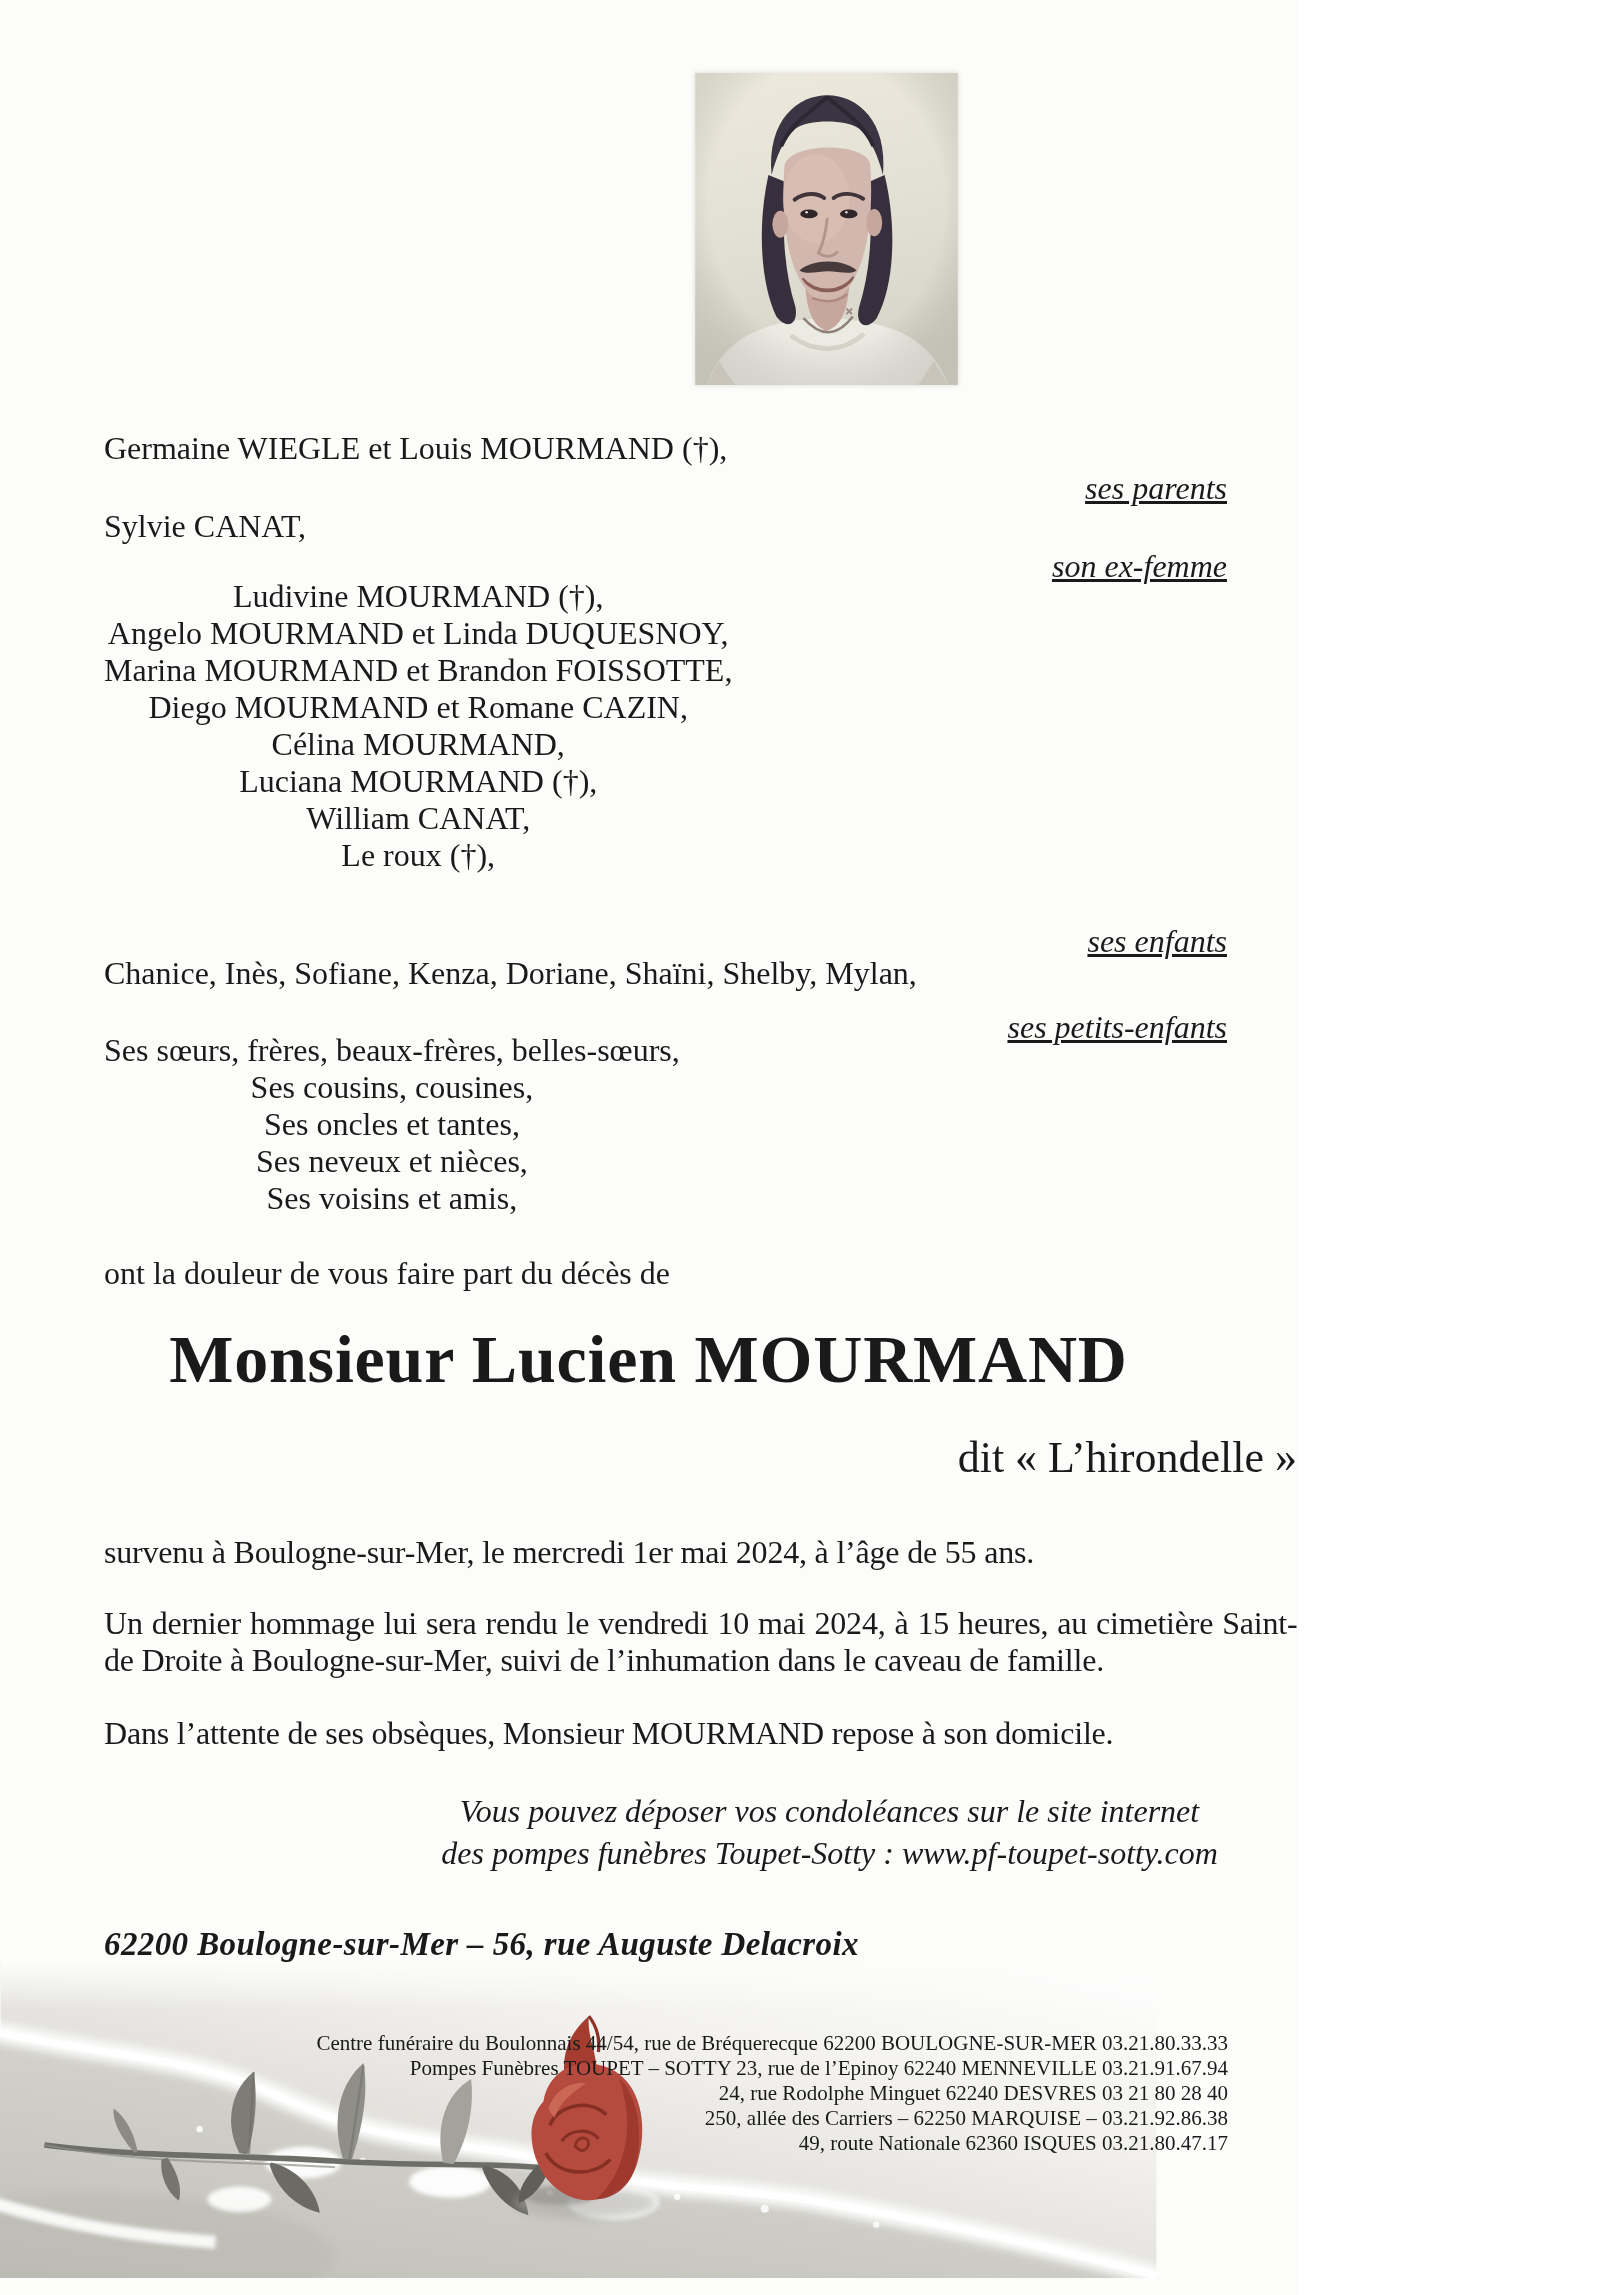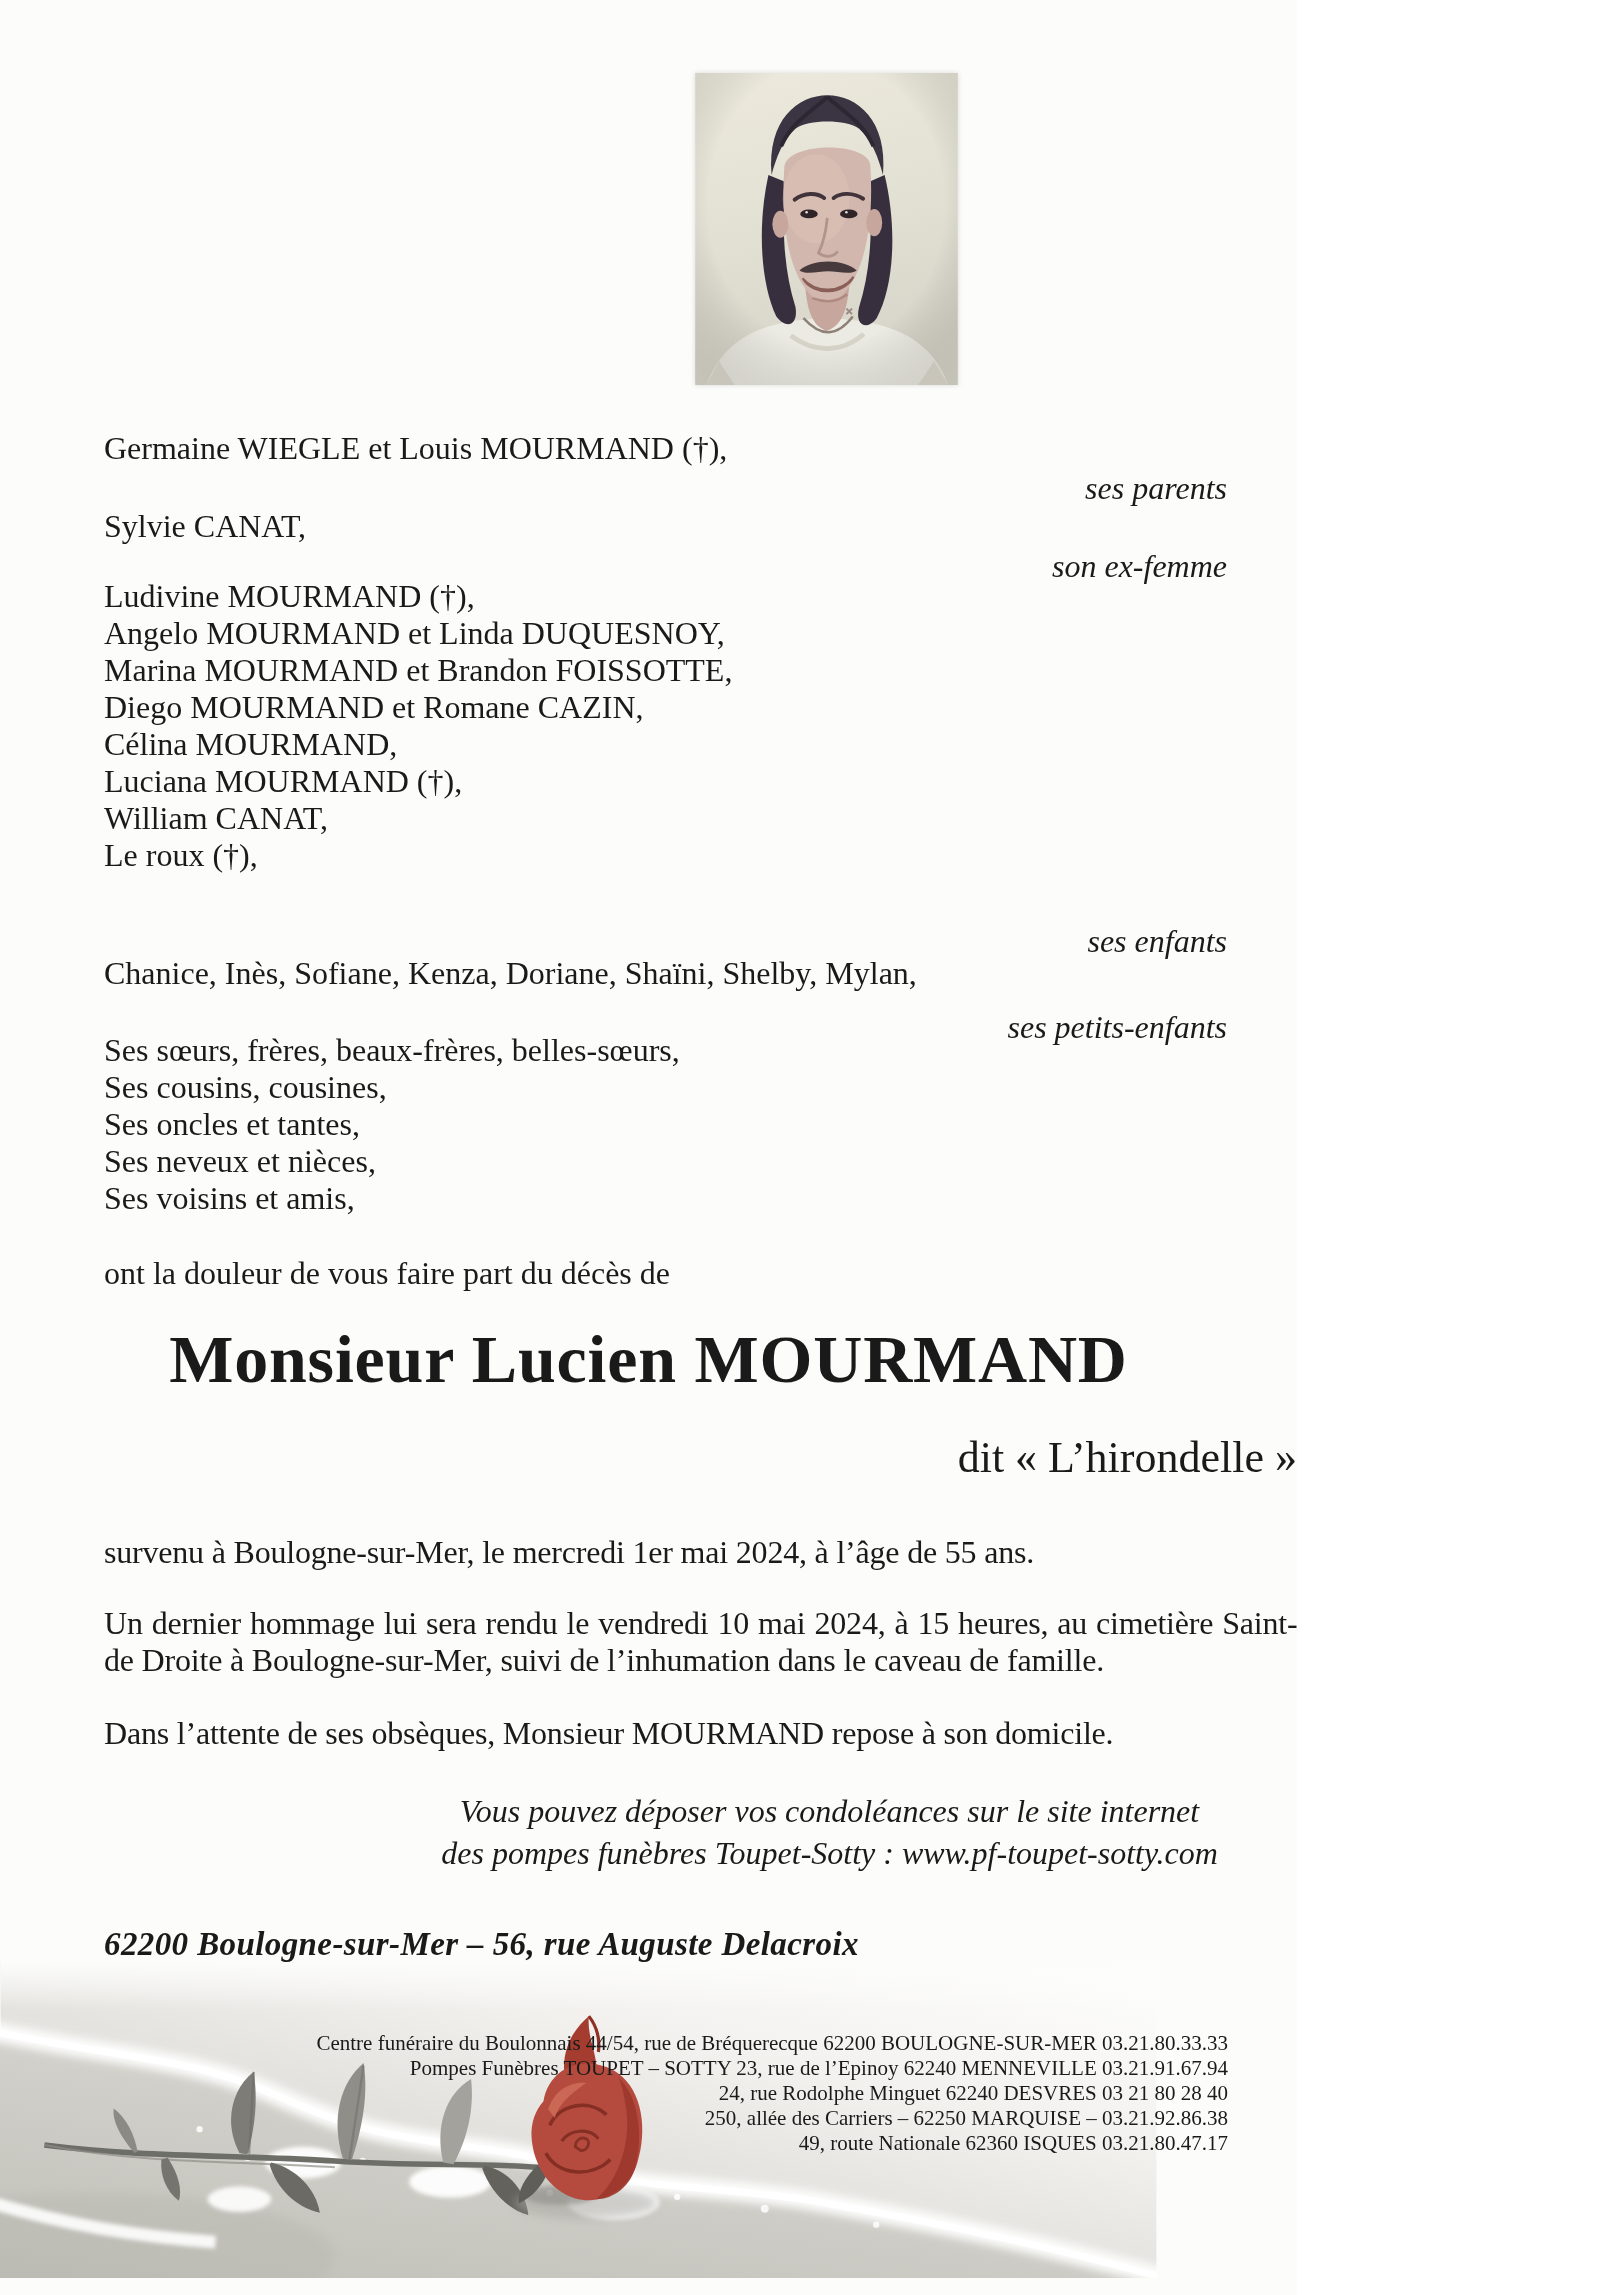--- a/index.html
+++ b/index.html
@@ -12,22 +12,23 @@
     overflow:hidden;
   }
   .line{
     position:absolute;left:104px;
     font-size:32px;line-height:37px;white-space:nowrap;
   }
   .rlabel{
     position:absolute;right:70px;
     font-size:32px;line-height:37px;font-style:italic;white-space:nowrap;
     text-align:right;
-  }
-  .vlist{position:absolute;left:104px;font-size:32px;line-height:37px;}
+    text-decoration:underline;
+  }
+  .vlist{position:absolute;left:104px;font-size:32px;line-height:37px;text-align:center;}
   .vlist div{white-space:nowrap;}
   .para{
     position:absolute;left:104px;width:1451px;
     font-size:32px;line-height:37px;letter-spacing:-0.2px;
     text-align:justify;
   }
   .deceased-title{
     position:absolute;left:0;right:0;top:1325px;
     text-align:center;
     font-size:68px;font-weight:bold;letter-spacing:0.8px;

